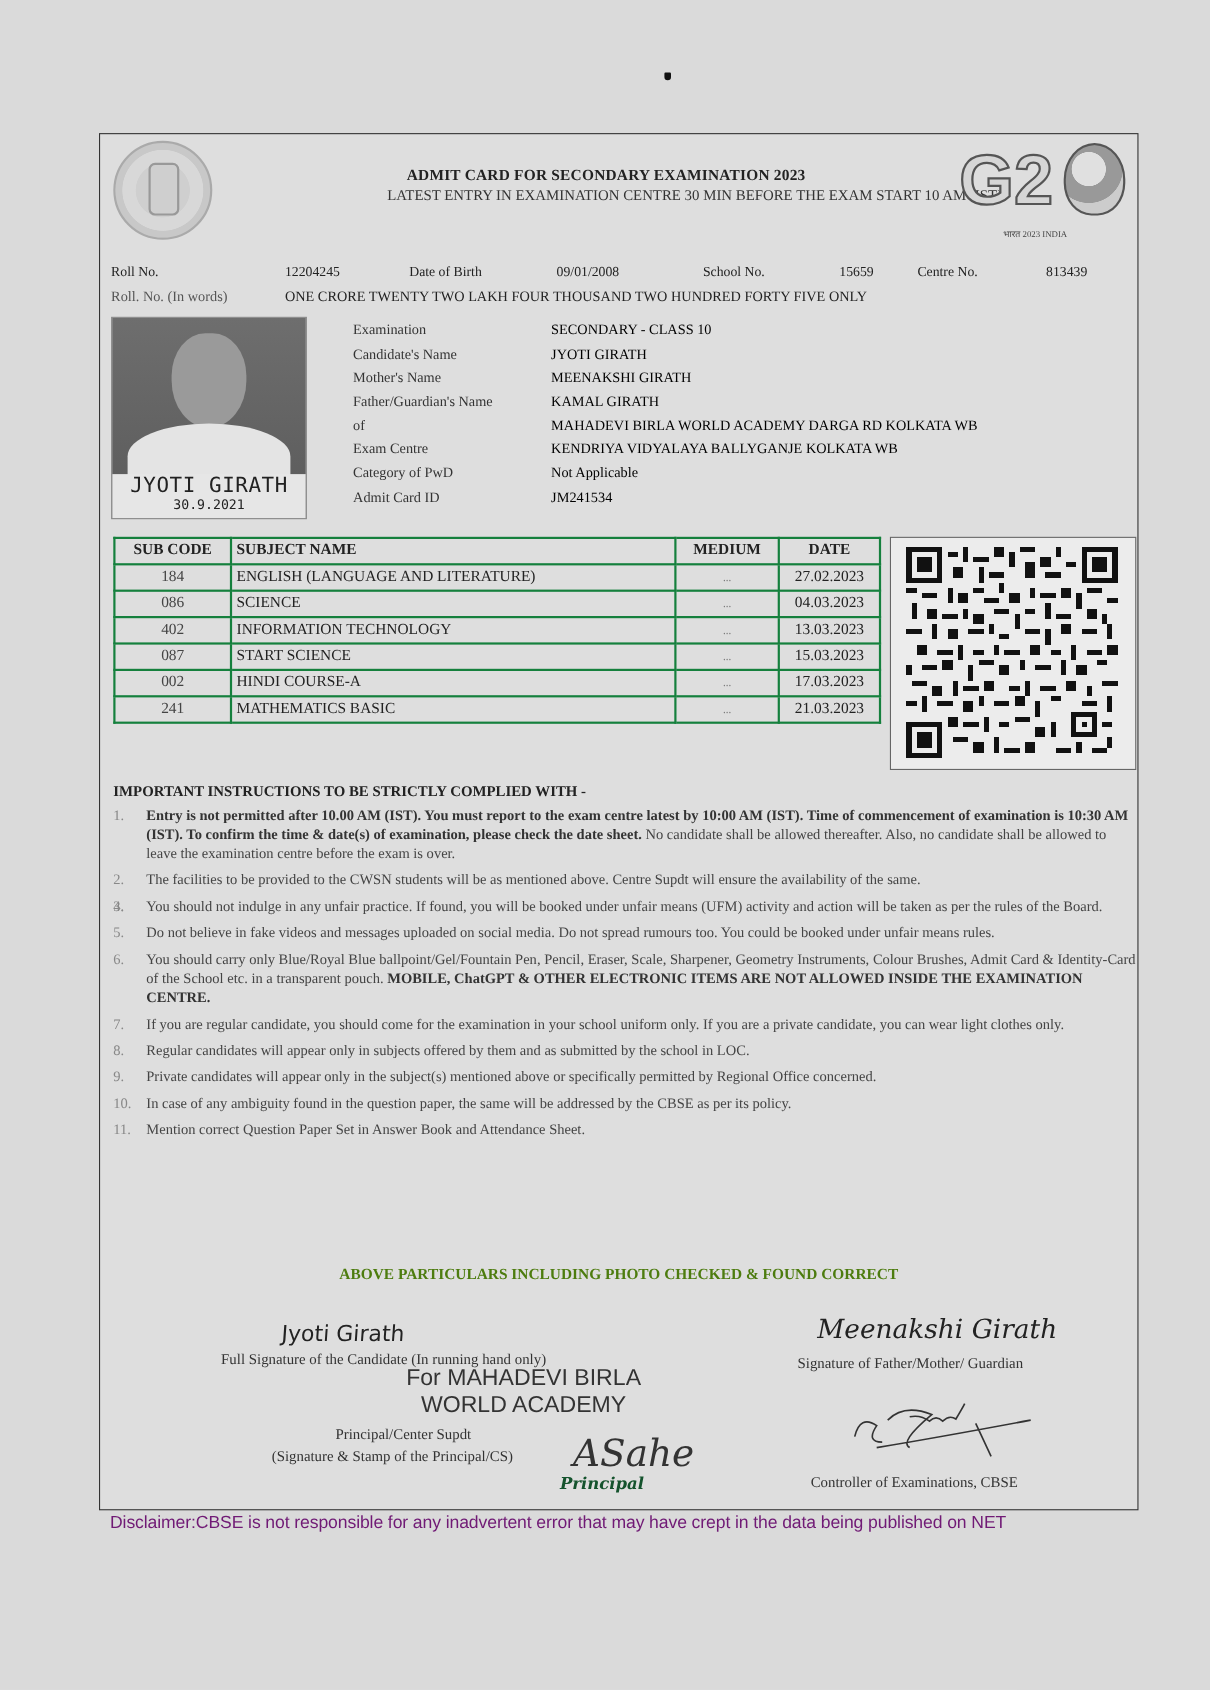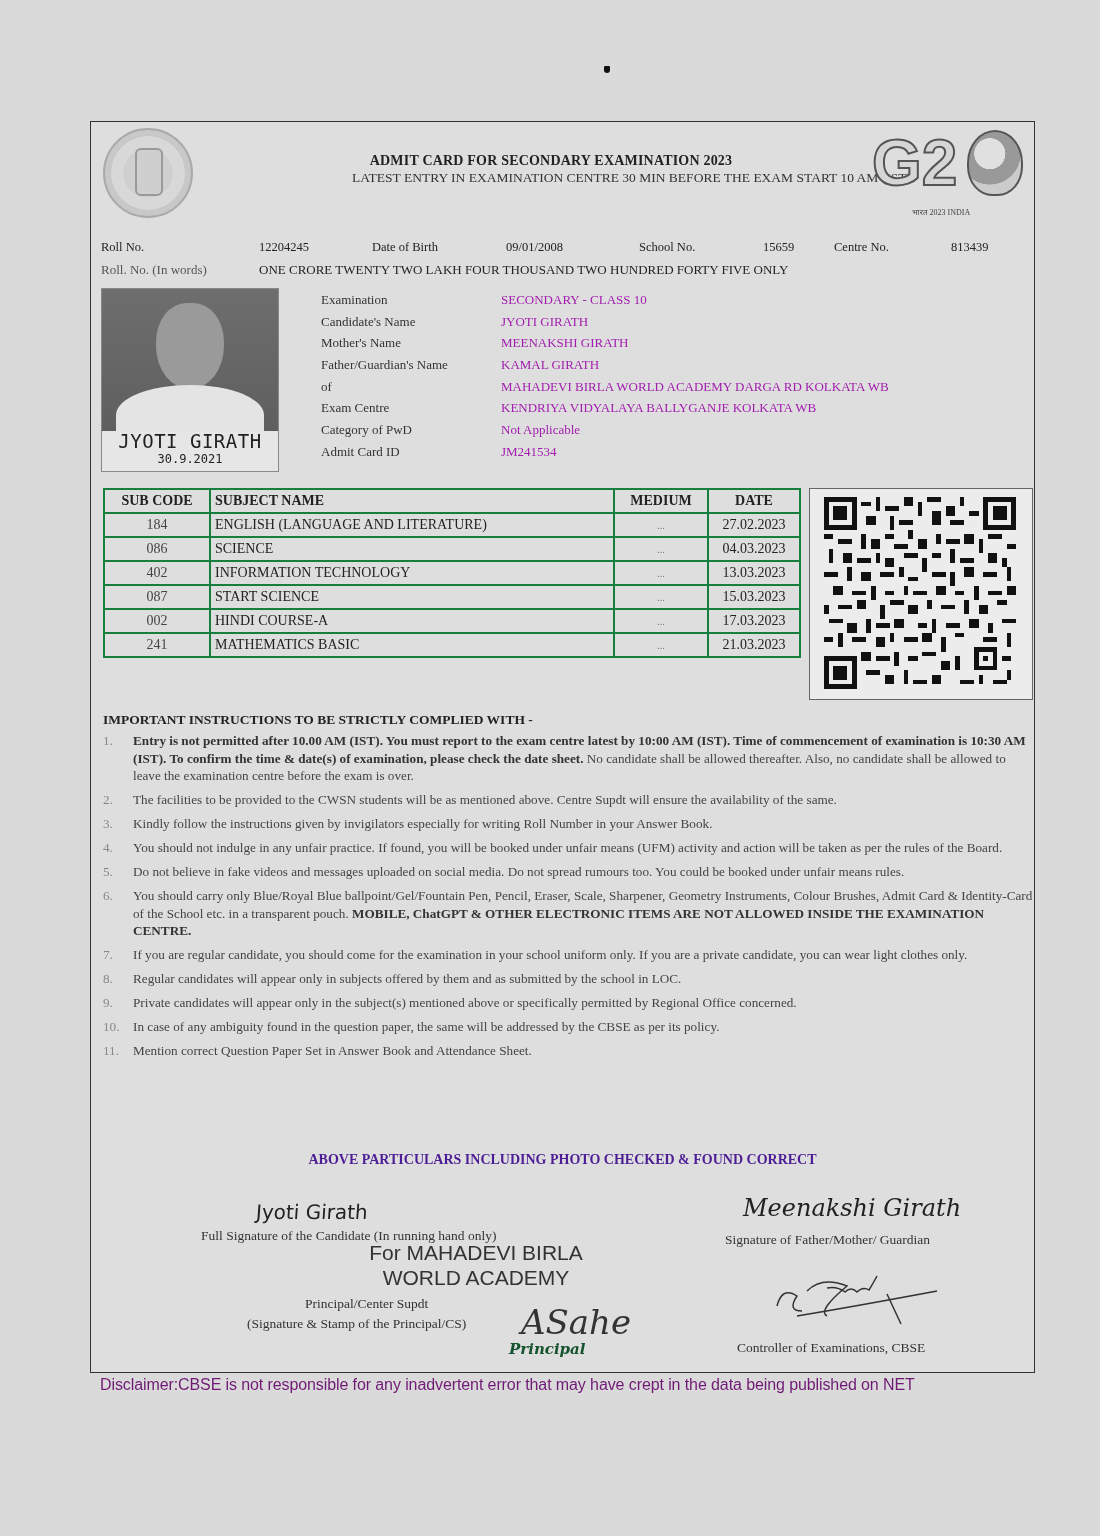--- a/index.html
+++ b/index.html
@@ -37,39 +37,39 @@
   }
   .photo .face { position:absolute; left:54px; top:14px; width:68px; height:86px; border-radius:45% 45% 50% 50%; background:#9a9a9a; }
   .photo .body { position:absolute; left:14px; top:96px; width:148px; height:60px; border-radius:50% 50% 0 0; background:#e4e4e4; }
   .photo .caption { position:absolute; left:0; bottom:0; width:100%; height:40px; background:#e6e6e6; text-align:center; }
   .photo .cap-name { font-family:"DejaVu Sans Mono",monospace; font-size:19px; line-height:21px; letter-spacing:0.5px; color:#222; }
   .photo .cap-date { font-family:"DejaVu Sans Mono",monospace; font-size:12px; line-height:14px; color:#222; }
 
   .details { position:absolute; left:230px; top:170px; font-size:13px; }
   .details .dr { height:21.7px; position:relative; }
   .details .k { position:absolute; left:0; width:170px; white-space:nowrap; color:#333; }
-  .details .v { position:absolute; left:180px; white-space:nowrap; color:#a21caf; }
+  .details .v { position:absolute; left:180px; white-space:nowrap; color:#000000; }
 
   table.subj { position:absolute; left:12px; top:366px; width:698px; border-collapse:collapse; font-size:14px; }
   table.subj th, table.subj td { border:2px solid #15803d; height:22px; padding:0 4px; }
   table.subj th { font-weight:bold; font-size:14px; }
   table.subj th.name { text-align:left; }
   table.subj td.code { text-align:center; width:96px; color:#444; }
   table.subj td.med { text-align:center; color:#777; width:84px; font-size:10px; }
   table.subj td.date { text-align:center; width:82px; }
 
   .qr { position:absolute; left:718px; top:366px; width:222px; height:210px; border:1px solid #666; background:#ececec; }
   .qr svg { position:absolute; left:10px; top:8px; }
 
   .instr-title { position:absolute; left:12px; top:590px; font-weight:bold; font-size:13.5px; }
   .instr { position:absolute; left:12px; top:610px; width:930px; font-size:13.2px; line-height:17.5px; color:#444; }
   .instr .it { position:relative; padding-left:30px; margin-bottom:6.5px; }
   .instr .num { position:absolute; left:0; top:0; color:#888; }
   .instr .b { font-weight:bold; color:#333; }
-  .checked { position:absolute; left:0; top:1030px; width:943px; text-align:center; font-weight:bold; font-size:14px; color:#4c1d95; }
+  .checked { position:absolute; left:0; top:1030px; width:943px; text-align:center; font-weight:bold; font-size:14px; color:#4d7c0f; }
 
   .sig-cand { position:absolute; left:165px; top:1078px; font-family:"DejaVu Sans",sans-serif; font-size:20px; color:#222; transform:skewX(-4deg); }
   .lbl-cand { position:absolute; left:110px; top:1106px; font-size:13.5px; color:#333; }
   .stamp { position:absolute; left:260px; top:1118px; width:250px; text-align:center; font-family:"Liberation Sans",sans-serif; font-size:21px; line-height:25px; color:#333; }
   .lbl-princ1 { position:absolute; left:214px; top:1174px; font-size:13.5px; color:#333; }
   .lbl-princ2 { position:absolute; left:156px; top:1194px; font-size:13.5px; color:#333; }
   .sig-princ { position:absolute; left:430px; top:1180px; font-family:"DejaVu Serif",serif; font-style:italic; font-size:34px; color:#333; }
   .princ-txt { position:absolute; left:418px; top:1218px; font-family:"DejaVu Serif",serif; font-style:italic; font-weight:bold; font-size:15px; color:#14532d; }
 
   .sig-parent { position:absolute; left:652px; top:1072px; font-family:"DejaVu Serif",serif; font-style:italic; font-size:24px; color:#222; }
@@ -224,21 +224,21 @@
         <path d="M0 30h2v1h-2zM3 29h1v3h-1zM6 30h3v1h-3zM11 30h2v2h-2zM14 29h1v2h-1zM17 30h3v1h-3zM21 29h2v2h-2zM25 30h1v3h-1zM28 29h2v1h-2zM34 30h3v1h-3zM39 29h1v3h-1z"></path>
         <path d="M8 33h2v2h-2zM11 34h3v1h-3zM15 33h1v3h-1zM18 34h2v1h-2zM21 33h3v1h-3zM25 35h2v2h-2zM28 34h1v3h-1zM38 34h2v1h-2zM9 37h3v1h-3zM13 38h2v2h-2zM17 37h1v3h-1zM19 39h3v1h-3zM23 38h2v2h-2zM29 39h3v1h-3zM33 38h1v2h-1zM36 39h3v1h-3zM39 37h1v2h-1z"></path>
       </g>
     </svg>
   </div>
 
   <div class="instr-title">IMPORTANT INSTRUCTIONS TO BE STRICTLY COMPLIED WITH -</div>
   <div class="instr">
     <div class="it"><span class="num">1.</span><span class="b">Entry is not permitted after 10.00 AM (IST). You must report to the exam centre latest by 10:00 AM (IST). Time of commencement of examination is 10:30 AM (IST). To confirm the time &amp; date(s) of examination, please check the date sheet.</span><span> No candidate shall be allowed thereafter. Also, no candidate shall be allowed to leave the examination centre before the exam is over.</span></div>
     <div class="it"><span class="num">2.</span><span>The facilities to be provided to the CWSN students will be as mentioned above. Centre Supdt will ensure the availability of the same.</span></div>
-    <div class="it"><span class="num">3.</span><span>Kindly follow the instructions given by invigilators especially for writing Roll Number in your Answer Book.</span></div>
+    <div class="it"><span class="num">3.</span></div>
     <div class="it"><span class="num">4.</span><span>You should not indulge in any unfair practice. If found, you will be booked under unfair means (UFM) activity and action will be taken as per the rules of the Board.</span></div>
     <div class="it"><span class="num">5.</span><span>Do not believe in fake videos and messages uploaded on social media. Do not spread rumours too. You could be booked under unfair means rules.</span></div>
     <div class="it"><span class="num">6.</span><span>You should carry only Blue/Royal Blue ballpoint/Gel/Fountain Pen, Pencil, Eraser, Scale, Sharpener, Geometry Instruments, Colour Brushes, Admit Card &amp; Identity-Card of the School etc. in a transparent pouch. </span><span class="b">MOBILE, ChatGPT &amp; OTHER ELECTRONIC ITEMS ARE NOT ALLOWED INSIDE THE EXAMINATION CENTRE.</span></div>
     <div class="it"><span class="num">7.</span><span>If you are regular candidate, you should come for the examination in your school uniform only. If you are a private candidate, you can wear light clothes only.</span></div>
     <div class="it"><span class="num">8.</span><span>Regular candidates will appear only in subjects offered by them and as submitted by the school in LOC.</span></div>
     <div class="it"><span class="num">9.</span><span>Private candidates will appear only in the subject(s) mentioned above or specifically permitted by Regional Office concerned.</span></div>
     <div class="it"><span class="num">10.</span><span>In case of any ambiguity found in the question paper, the same will be addressed by the CBSE as per its policy.</span></div>
     <div class="it"><span class="num">11.</span><span>Mention correct Question Paper Set in Answer Book and Attendance Sheet.</span></div>
   </div>
 

